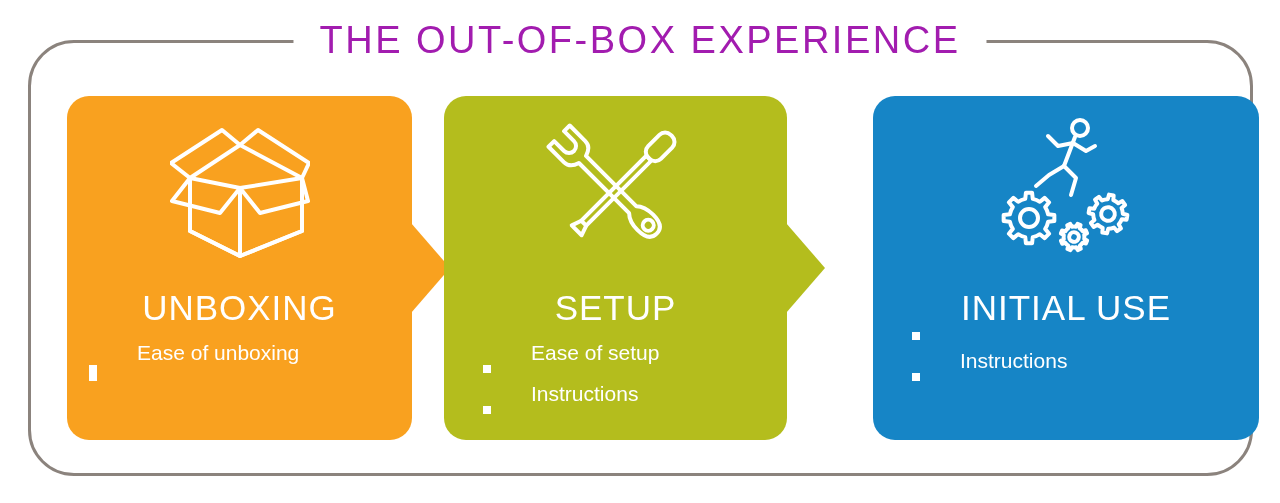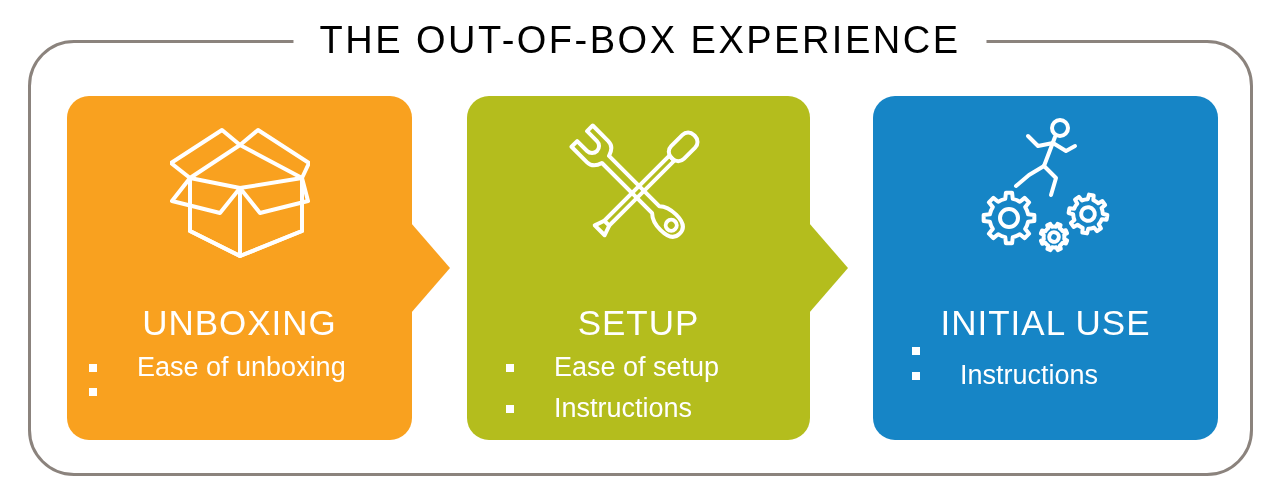--- a/index.html
+++ b/index.html
@@ -7,47 +7,47 @@
     width:1280px;height:503px;background:#ffffff;position:relative;overflow:hidden;
     font-family:"Liberation Sans","DejaVu Sans",sans-serif;
   }
   .frame{
     position:absolute;left:28px;top:40px;width:1225px;height:436px;
     border:3px solid #8b837d;border-radius:46px;box-sizing:border-box;
   }
   .diagram-title{
     position:absolute;top:40px;left:640px;transform:translate(-50%,-50%);
     background:#ffffff;padding:0 26px;white-space:nowrap;
-    font-size:38px;color:#000000;letter-spacing:2.5px;font-weight:400;
+    font-size:38px;color:#a21caf;letter-spacing:2.5px;font-weight:400;
   }
   .stage{
     position:absolute;top:96px;height:344px;border-radius:22px;color:#ffffff;
   }
   .stage.s0{left:67px;width:345px;background:#f9a11f;}
-  .stage.s1{left:467px;width:343px;background:#b4bd1d;}
-  .stage.s2{left:873px;width:345px;background:#1685c6;}
+  .stage.s1{left:444px;width:343px;background:#b4bd1d;}
+  .stage.s2{left:873px;width:386px;background:#1685c6;}
   .arrow{
     position:absolute;right:-38px;top:50%;transform:translateY(-50%);
     width:0;height:0;border-top:45px solid transparent;border-bottom:45px solid transparent;
   }
   .s0 .arrow{border-left:39px solid #f9a11f;}
   .s1 .arrow{border-left:39px solid #b4bd1d;}
   .icon-wrap{
     margin-top:14px;height:160px;display:flex;align-items:center;justify-content:center;
   }
   .stage h2{
-    margin:33px 0 0 0;text-align:center;font-size:35px;line-height:40px;
+    margin:18px 0 0 0;text-align:center;font-size:35px;line-height:40px;
     font-weight:400;letter-spacing:1px;
   }
   .stage ul{
     list-style:none;margin:4px 0 0 0;padding:0 0 0 39px;
   }
   .stage.s0 ul{padding-left:22px;}
   .stage li{
-    display:flex;align-items:center;font-size:27px;line-height:41px;font-weight:400;
+    display:flex;align-items:flex-end;font-size:21px;line-height:41px;font-weight:400;
   }
   .bullet{
     width:8px;height:8px;background:#ffffff;flex:0 0 8px;margin-right:40px;
   }
   svg{display:block;}
 </style>
 </head>
 <body>
 
 <div class="frame"></div>

